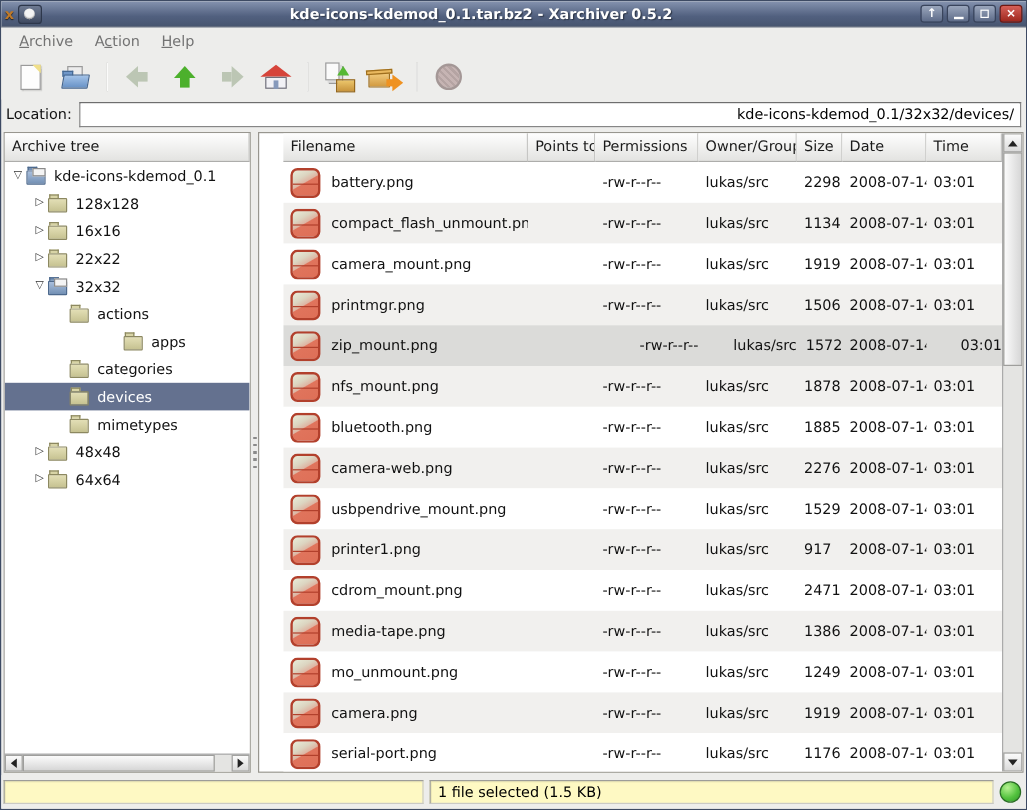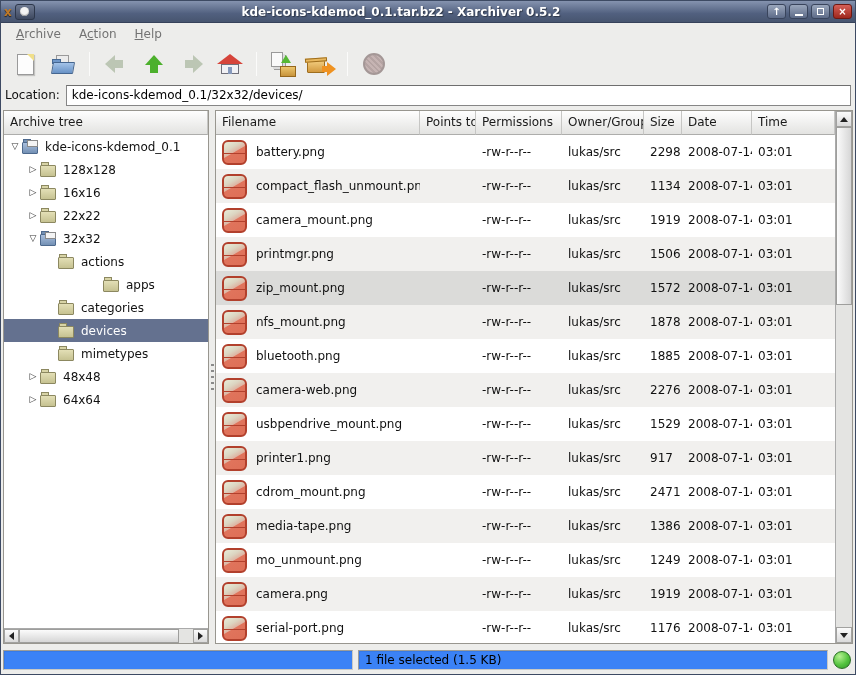--- a/index.html
+++ b/index.html
@@ -59,21 +59,21 @@
   .icn-extract .ebox { position:absolute; left:0; bottom:3px; width:18px; height:13px; background:linear-gradient(#f2cc7e,#d29a40); border:1px solid #9e6e1e; border-radius:1px; }
   .icn-extract .lid { position:absolute; left:-2px; bottom:14px; width:22px; height:4px; background:#e9b85e; border:1px solid #9e6e1e; transform:rotate(-4deg); }
   .icn-extract .eah { position:absolute; right:0; top:9px; border-top:7px solid transparent; border-bottom:7px solid transparent; border-left:9px solid #ef9221; }
   .icn-extract .eas { position:absolute; right:8px; top:13px; width:6px; height:6px; background:#ef9221; }
 
   .icn-stop { width:22px; height:22px; border-radius:50%; border:2px solid #5f2c2c; background:repeating-linear-gradient(45deg,#b06a6a 0 2px,#8c4646 2px 4px); }
 
   
   .locationbar { height:26px; flex:none; display:flex; align-items:center; padding:0 4px 2px 4px; gap:6px; }
   .loc-label { font-size:12px; color:#111; }
-  .loc-entry { flex:1; height:21px; border:1px solid #868686; border-top-color:#6e6e6e; background:#fff; font:12px "DejaVu Sans","Liberation Sans",sans-serif; padding:0 5px; color:#000; outline:none; }
+  .loc-entry { flex:1; height:21px; border:1px solid #868686; border-top-color:#6e6e6e; background:#fff; font:12px "DejaVu Sans","Liberation Sans",sans-serif; padding:0 5px; color:#000; outline:none;text-align:right; }
 
   
   .main { flex:1; display:flex; padding:1px 2px 2px 2px; min-height:0; }
   .pane-hdr-cell { height:24px; flex:none; background:linear-gradient(#fefefe,#e3e3e1); border-bottom:1px solid #adadab; border-right:1px solid #c6c6c4; padding:0 6px; font-size:12px; color:#1a1a1a; line-height:23px; white-space:nowrap; overflow:hidden; }
 
   .sidebar { width:206px; flex:none; border:1px solid #98968f; background:#fff; display:flex; flex-direction:column; }
   .tree { flex:1; background:#fff; overflow:hidden; }
   .titem { height:23px; display:flex; align-items:center; font-size:12px; color:#111; white-space:nowrap; }
   .titem.selected { background:#64718f; color:#fff; }
   .expander { width:14px; flex:none; text-align:center; font-size:9px; color:#333; line-height:1; }
@@ -90,40 +90,40 @@
   .hsb-thumb { position:absolute; left:0; top:0; bottom:0; width:160px; background:linear-gradient(#fbfbfb,#d6d6d6); border:1px solid #9e9e9c; }
   .tri-left { border-top:4px solid transparent; border-bottom:4px solid transparent; border-right:5px solid #222; }
   .tri-right { border-top:4px solid transparent; border-bottom:4px solid transparent; border-left:5px solid #222; }
   .tri-up { border-left:4px solid transparent; border-right:4px solid transparent; border-bottom:5px solid #222; }
   .tri-down { border-left:4px solid transparent; border-right:4px solid transparent; border-top:5px solid #222; }
 
   .splitter { width:6px; flex:none; display:flex; align-items:center; justify-content:center; }
   .grip { width:3px; height:26px; background:repeating-linear-gradient(#8a8a8a 0 2px, transparent 2px 6px); }
 
   .filelist { flex:1; border:1px solid #98968f; background:#fff; display:flex; min-width:0; overflow:hidden; }
-  .list-area { flex:1; display:flex; flex-direction:column; min-width:0; overflow:hidden; }
+  .list-area { flex:1; display:flex; flex-direction:column; min-width:0; overflow:hidden;margin-left:20px; }
   .grid7 { display:grid; grid-template-columns:204px 56px 86px 82px 38px 70px 1fr; }
   .list-header { flex:none; }
   .rows { flex:1; overflow:hidden; background:#fff; }
   .row { height:34px; align-items:center; background:#fff; font-size:12px; color:#111; }
   .row.alt { background:#f1f0ee; }
-  .row.selected { background:#dbdbd9; }
+  .row.selected { background:#dbdbd9;text-align:right; }
   .cell { padding-left:6px; white-space:nowrap; overflow:hidden; }
   .fname { display:flex; align-items:center; gap:9px; }
   .ficon { width:25px; height:25px; flex:none; border:2px solid #b2402c; border-radius:6px; background:linear-gradient(150deg,#e9edda 0%,#dcd5c1 30%,#deb5a3 47%,#e0745c 50%,#de6f57 100%); }
   .ficon::after { content:''; display:block; margin-top:11px; border-top:1px solid #b2402c; }
 
   .vscrollbar { width:17px; flex:none; background:#e4e4e2; border-left:1px solid #aaa; display:flex; flex-direction:column; }
   .vsb-btn { height:16px; width:100%; background:linear-gradient(#fbfbfb,#dadada); border:1px solid #a2a2a0; display:flex; align-items:center; justify-content:center; flex:none; }
   .vsb-track { flex:1; position:relative; }
   .vsb-thumb { position:absolute; top:0; left:0; right:0; height:178px; background:linear-gradient(90deg,#fbfbfb,#d6d6d6); border:1px solid #9e9e9c; }
 
   
   .statusbar { height:28px; flex:none; display:flex; align-items:center; padding:3px 4px 4px 2px; gap:5px; background:#ededeb; }
-  .sb-panel { height:20px; border:1px solid #9d9d99; border-bottom-color:#c9c9c5; border-right-color:#c9c9c5; background:#3b82f6; box-shadow:inset 1px 1px 0 rgba(0,0,0,.06);text-align:center; }
+  .sb-panel { height:20px; border:1px solid #9d9d99; border-bottom-color:#c9c9c5; border-right-color:#c9c9c5; background:#fef9c3; box-shadow:inset 1px 1px 0 rgba(0,0,0,.06);text-align:center; }
   .sb-left { width:350px; flex:none; }
   .sb-main { flex:1; display:flex; align-items:center; padding-left:6px; font-size:12px; color:#000; }
   .led { width:18px; height:18px; flex:none; border-radius:50%; background:radial-gradient(circle at 35% 28%, #b6f192, #54c33f 55%, #2f9428); border:1px solid #2a6e24; }
 </style>
 </head>
 <body>
 
 <div class="window">
 
   <div class="titlebar">

